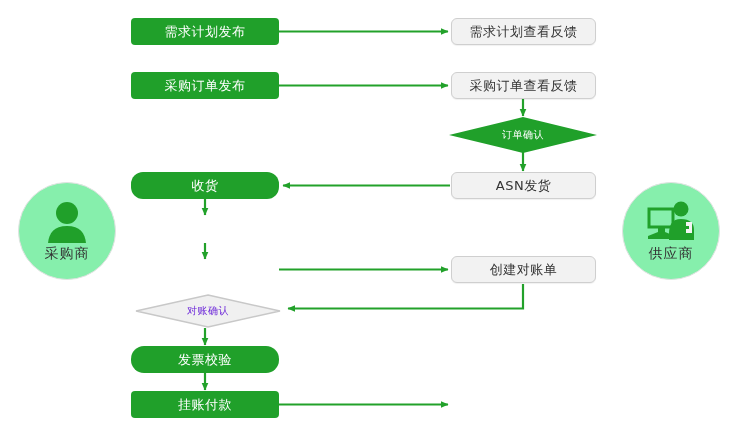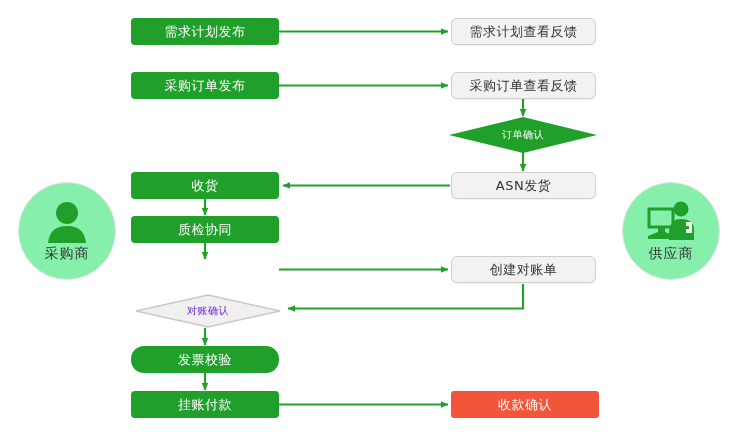--- a/index.html
+++ b/index.html
@@ -197,27 +197,24 @@
     <svg class="dshape" viewBox="0 0 148 36" preserveAspectRatio="none">
       <polygon points="74,0 148,18 74,36 0,18" fill="#20a02a"></polygon>
     </svg>
     <span class="dlabel">订单确认</span>
   </div>
 
   <div class="node grey" style="left:451px; top:172px; width:145px; height:27px;">
     <span>ASN发货</span>
   </div>
 
-  <div class="node green" style="left:131px; top:172px; width:148px; height:27px;">
+  <div class="node green" style="left:131px; top:172px; width:148px; height:27px;border-radius:12px;">
     <span>收货</span>
   </div>
 
-  <div class="node green" style="left:131px; top:216px; width:148px; height:27px;">
-    <span>质检协同</span>
-  </div>
 
 
   <div class="node grey" style="left:451px; top:256px; width:145px; height:27px;">
     <span>创建对账单</span>
   </div>
 
   <div class="diamond grey" style="left:135px; top:294px; width:146px; height:34px;">
     <svg class="dshape" viewBox="0 0 146 34" preserveAspectRatio="none">
       <polygon points="73,1 145,17 73,33 1,17" fill="#f0f0f0" stroke="#c8c8c8" stroke-width="1.4"></polygon>
     </svg>
@@ -225,17 +222,14 @@
   </div>
 
   <div class="node green" style="left:131px; top:346px; width:148px; height:27px;border-radius:13px;">
     <span>发票校验</span>
   </div>
 
   <div class="node green" style="left:131px; top:391px; width:148px; height:27px;">
     <span>挂账付款</span>
   </div>
 
-  <div class="node red" style="left:451px; top:391px; width:148px; height:27px;">
-    <span>收款确认</span>
-  </div>
 
 </div>
 
 </body></html>

